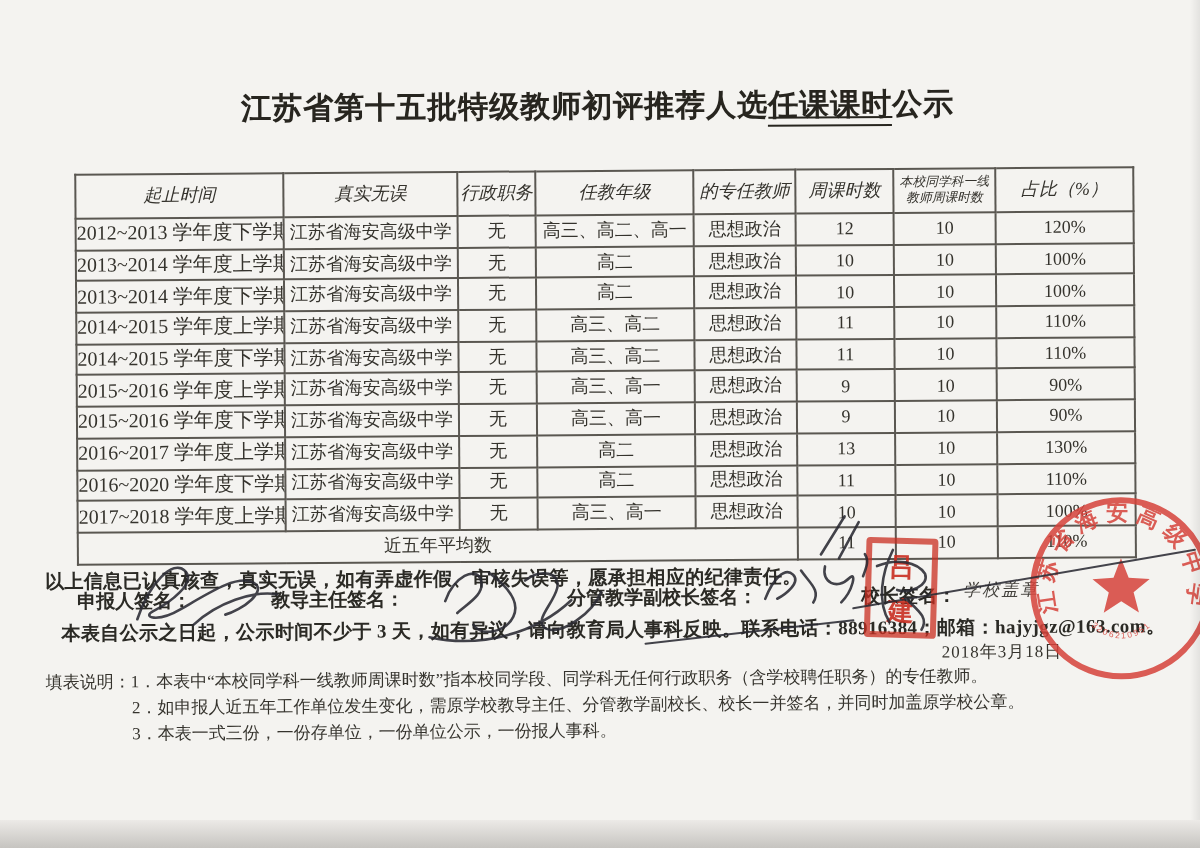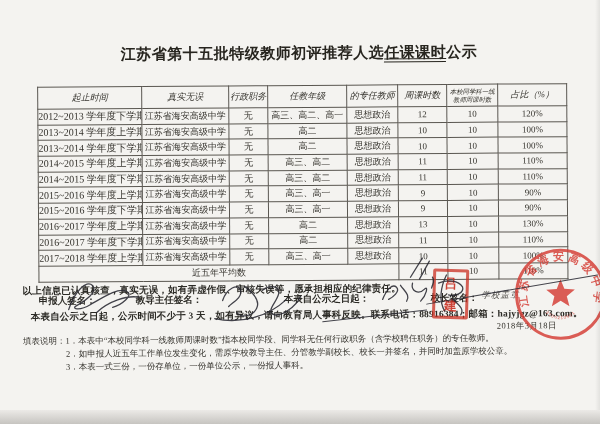--- a/index.html
+++ b/index.html
@@ -38,21 +38,21 @@
   table.main th{height:21px;font-size:9px;font-style:italic;margin-top:38px;}
   table.main th.hdr-small{font-size:6.4px;line-height:7.5px;font-style:italic;}
   table.main td{height:14.7px;font-size:9px;}
   table.main td.col-time{font-size:10px;font-family:Liberation Serif, serif;}
   .bold-line{
     position:absolute;font-weight:bold;font-size:9.5px;color:#2b2a25;white-space:nowrap;
     letter-spacing:0.2px;
   }
   .sig-label{position:absolute;top:293px;font-weight:bold;font-size:9.5px;color:#2b2a25;white-space:nowrap;}
   .seal-label{position:absolute;top:291px;left:481px;font-size:8.5px;color:#45433e;letter-spacing:1px;font-style:italic;}
-  .doc-date{position:absolute;top:322px;left:496px;font-size:8.5px;color:#35332d;letter-spacing:0.5px;}
+  .doc-date{position:absolute;top:322px;left:470px;font-size:8.5px;color:#35332d;letter-spacing:0.5px;}
   .notes{position:absolute;top:333px;left:22px;width:566px;font-size:8.5px;line-height:13px;color:#35332d;}
   .notes .indent{padding-left:43px;}
   .ink-overlay{position:absolute;left:0;top:0;width:600px;height:424px;pointer-events:none;}
   .name-chop{
     position:absolute;left:432px;top:270px;width:30px;height:44px;
     border:3px solid rgba(201,45,32,0.75);border-radius:2px;
     display:flex;flex-direction:column;align-items:center;justify-content:space-around;
     transform:rotate(2deg);
     font-family:"Liberation Sans","DejaVu Sans",sans-serif;
     font-weight:bold;font-size:13px;color:rgba(201,45,32,0.9);
@@ -170,21 +170,21 @@
           <td class="col-time">2016~2017 学年度上学期</td>
           <td>江苏省海安高级中学</td>
           <td>无</td>
           <td>高二</td>
           <td>思想政治</td>
           <td>13</td>
           <td>10</td>
           <td>130%</td>
         </tr>
         <tr>
-          <td class="col-time">2016~2017 学年度下学期</td>
+          <td class="col-time">2016~2020 学年度下学期</td>
           <td>江苏省海安高级中学</td>
           <td>无</td>
           <td>高二</td>
           <td>思想政治</td>
           <td>11</td>
           <td>10</td>
           <td>110%</td>
         </tr>
         <tr>
           <td class="col-time">2017~2018 学年度上学期</td>
@@ -202,21 +202,21 @@
           <td>10</td>
           <td>110%</td>
         </tr>
       </tbody>
     </table>
 
   <div class="bold-line" style="top:283px;left:22px;">以上信息已认真核查，真实无误，如有弄虚作假、审核失误等，愿承担相应的纪律责任。</div>
 
   <span class="sig-label" style="left:38px;">申报人签名：</span>
   <span class="sig-label" style="left:135px;">教导主任签名：</span>
-  <span class="sig-label" style="left:283px;">本表自公示之日起：</span>
+  <span class="sig-label" style="left:283px;">分管教学副校长签名：</span>
   <span class="sig-label" style="left:430px;">校长签名：</span>
   <span class="seal-label">学校盖章</span>
 
   <div class="bold-line" style="top:309px;left:30px;">本表自公示之日起，公示时间不少于 3 天，如有异议，请向教育局人事科反映。联系电话：88916384；邮箱：hajyjgz@163.com。</div>
 
   <div class="doc-date">2018年3月18日</div>
 
   <div class="notes">
     <div><span>填表说明：</span><span>1．本表中“本校同学科一线教师周课时数”指本校同学段、同学科无任何行政职务（含学校聘任职务）的专任教师。</span></div>
     <div class="indent">2．如申报人近五年工作单位发生变化，需原学校教导主任、分管教学副校长、校长一并签名，并同时加盖原学校公章。</div>

